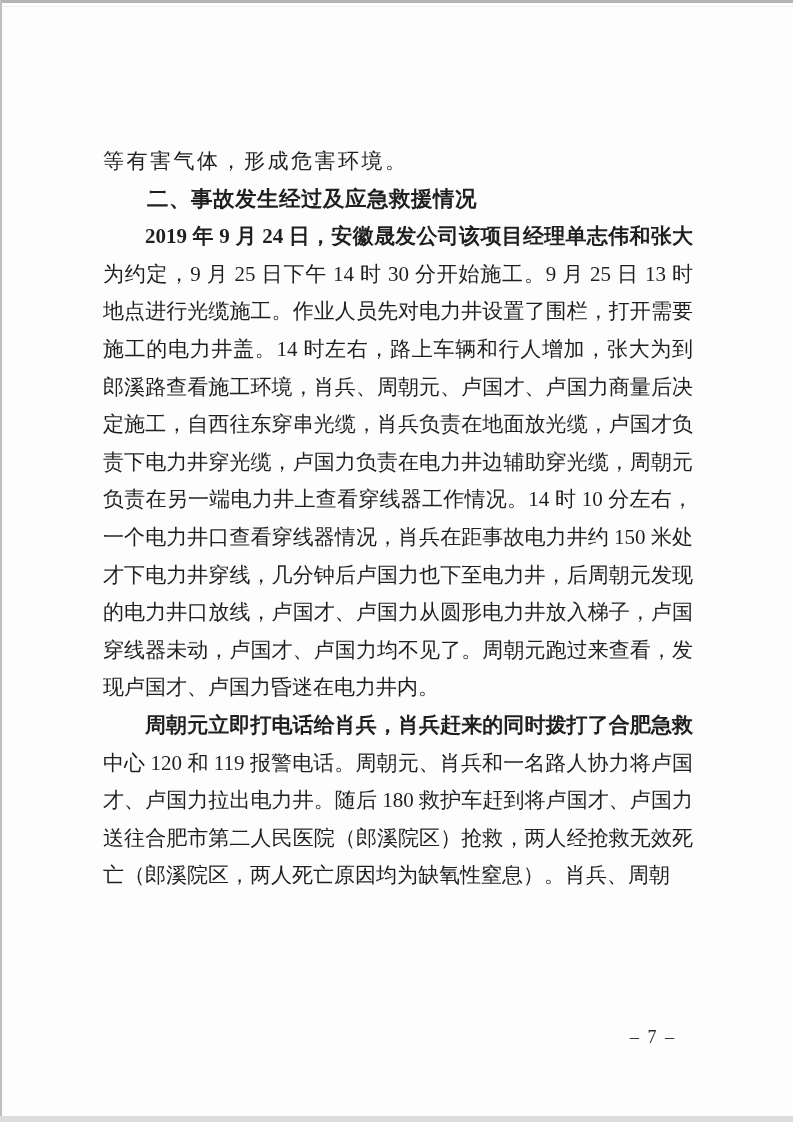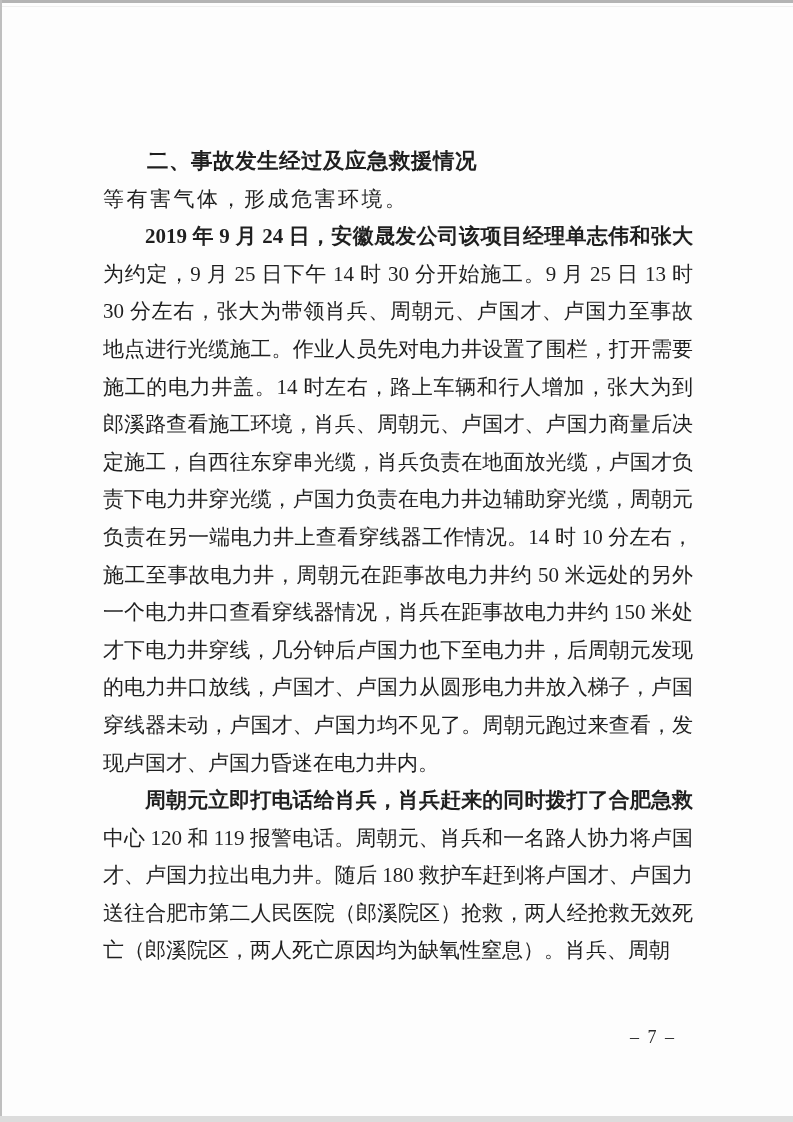--- a/index.html
+++ b/index.html
@@ -59,33 +59,31 @@
 </head>
 <body>
 
 <div class="scan">
   <div class="edge-top"></div>
   <div class="edge-top2"></div>
   <div class="edge-left"></div>
   <div class="edge-bottom"></div>
 
   <div class="content">
+    <div class="line frag">等有害气体，形成危害环境。</div>
     <div class="line heading">二、事故发生经过及应急救援情况</div>
-    <div class="line frag">等有害气体，形成危害环境。</div>
     <div id="paragraphs">
         <div class="line body indent just">2019 年 9 月 24 日，安徽晟发公司该项目经理单志伟和张大</div>
         <div class="line body just">为约定，9 月 25 日下午 14 时 30 分开始施工。9 月 25 日 13 时</div>
-        <div class="line body just">30 分左右，张大为带领肖兵、周朝元、卢国才、卢国力至事故</div>
         <div class="line body just">地点进行光缆施工。作业人员先对电力井设置了围栏，打开需要</div>
         <div class="line body just">施工的电力井盖。14 时左右，路上车辆和行人增加，张大为到</div>
         <div class="line body just">郎溪路查看施工环境，肖兵、周朝元、卢国才、卢国力商量后决</div>
         <div class="line body just">定施工，自西往东穿串光缆，肖兵负责在地面放光缆，卢国才负</div>
         <div class="line body just">责下电力井穿光缆，卢国力负责在电力井边辅助穿光缆，周朝元</div>
         <div class="line body just">负责在另一端电力井上查看穿线器工作情况。14 时 10 分左右，</div>
-        <div class="line body just">施工至事故电力井，周朝元在距事故电力井约 50 米远处的另外</div>
         <div class="line body just">一个电力井口查看穿线器情况，肖兵在距事故电力井约 150 米处</div>
         <div class="line body just">才下电力井穿线，几分钟后卢国力也下至电力井，后周朝元发现</div>
         <div class="line body just">的电力井口放线，卢国才、卢国力从圆形电力井放入梯子，卢国</div>
         <div class="line body just">穿线器未动，卢国才、卢国力均不见了。周朝元跑过来查看，发</div>
         <div class="line body">现卢国才、卢国力昏迷在电力井内。</div>
         <div class="line body indent just">周朝元立即打电话给肖兵，肖兵赶来的同时拨打了合肥急救</div>
         <div class="line body just">中心 120 和 119 报警电话。周朝元、肖兵和一名路人协力将卢国</div>
         <div class="line body just">才、卢国力拉出电力井。随后 180 救护车赶到将卢国才、卢国力</div>
         <div class="line body just">送往合肥市第二人民医院（郎溪院区）抢救，两人经抢救无效死</div>
         <div class="line body">亡（郎溪院区，两人死亡原因均为缺氧性窒息）。肖兵、周朝</div>

